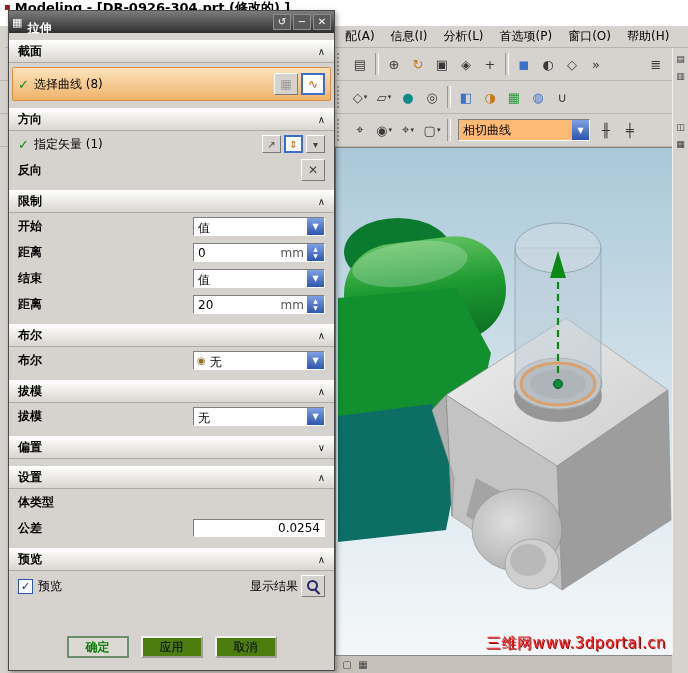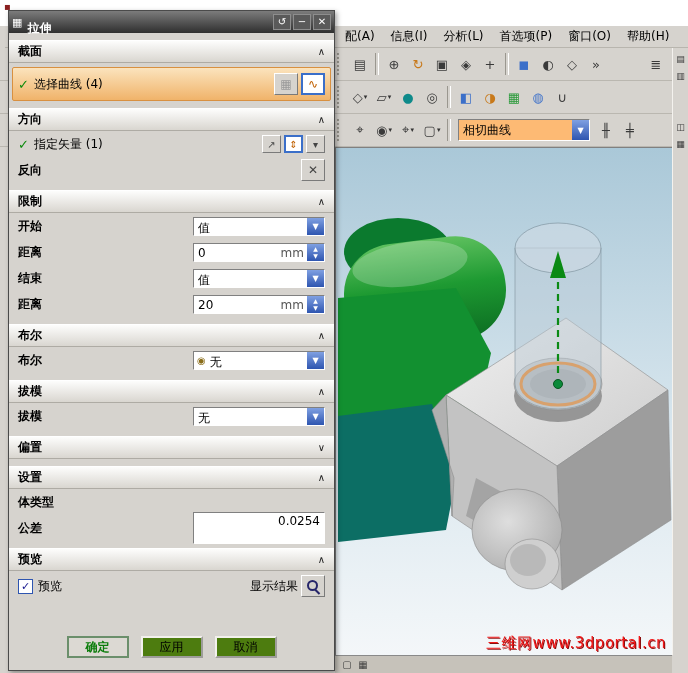--- a/index.html
+++ b/index.html
@@ -83,41 +83,42 @@
   .dd .ddbtn{width:17px;border:0;background:linear-gradient(#7fa0e2,#2e55b0);display:flex;
              align-items:center;justify-content:center;padding:0;}
   .dd .ddbtn::after{content:"▼";font-size:8px;color:#fff;}
   .vf{display:flex;height:19px;background:#fff;border:1px solid;border-color:#808080 #fff #fff #808080;align-items:stretch;}
   .vf .vval{flex:1;padding:2px 4px;}
   .vf .vunit{color:#555;padding:2px 3px 0 0;}
   .vf .spin{width:17px;border:0;background:linear-gradient(#7fa0e2,#2e55b0);display:flex;
             flex-direction:column;align-items:center;justify-content:center;padding:0;}
   .vf .spin::before{content:"▲";font-size:6px;line-height:7px;color:#fff;}
   .vf .spin::after{content:"▼";font-size:6px;line-height:7px;color:#fff;}
-  .tol{height:32px;background:#fff;border:1px solid;border-color:#808080 #fff #fff #808080;
+  .tol{height:18px;background:#fff;border:1px solid;border-color:#808080 #fff #fff #808080;
        text-align:right;padding:1px 4px 0 11px;}
   .prev-row{height:30px;flex:0 0 30px;}
   .cb{width:13px;height:13px;background:#fff;border:1px solid #2e55b0;display:flex;align-items:center;
       justify-content:center;font-size:11px;line-height:11px;color:#14148c;font-weight:bold;margin-right:5px;}
   .mag{position:relative;width:14px;height:14px;display:inline-block;}
   .mag::before{content:"";position:absolute;left:1px;top:1px;width:7px;height:7px;border:2px solid #26266a;border-radius:50%;}
   .mag::after{content:"";position:absolute;left:10px;top:10px;width:6px;height:2px;background:#26266a;
               transform:rotate(45deg);transform-origin:0 0;}
   .btn-row{margin-top:auto;display:flex;justify-content:center;gap:12px;padding:8px 0 12px 0;}
   .pbtn{width:62px;height:22px;background:#4d7c0f;border:2px outset #f2f0ec;display:flex;
         align-items:center;justify-content:center;font-size:12px;padding:0;}
   .pbtn.ok{color:#0b7d0b;font-weight:bold;border:2px solid #6b8f6b;background:#dcd9d3;}
 </style>
 </head>
 <body>
 
 <div class="app">
 
   <div class="titlebar">
     <span class="appico">▪</span>
+    <span class="ttl">Modeling - [DR-0926-304.prt  (修改的) ]</span>
   </div>
 
   <div class="menubar">
     <span class="menu-item">配(A)</span>
     <span class="menu-item">信息(I)</span>
     <span class="menu-item">分析(L)</span>
     <span class="menu-item">首选项(P)</span>
     <span class="menu-item">窗口(O)</span>
     <span class="menu-item">帮助(H)</span>
   </div>
@@ -250,21 +251,21 @@
       <button class="dlg-btn">−</button>
       <button class="dlg-btn">✕</button>
     </div>
 
     <div class="group-head">
       <span>截面</span>
       <span class="garrow">∧</span>
     </div>
     <div class="hl-row">
       <span class="check">✓</span>
-      <span>选择曲线 (4)</span>
+      <span>选择曲线 (8)</span>
       <span class="hl-btns">
         <button class="mini-btn dis">▦</button>
         <button class="mini-btn active">∿</button>
       </span>
     </div>
 
     <div class="group-head">
       <span>方向</span>
       <span class="garrow">∧</span>
     </div>

